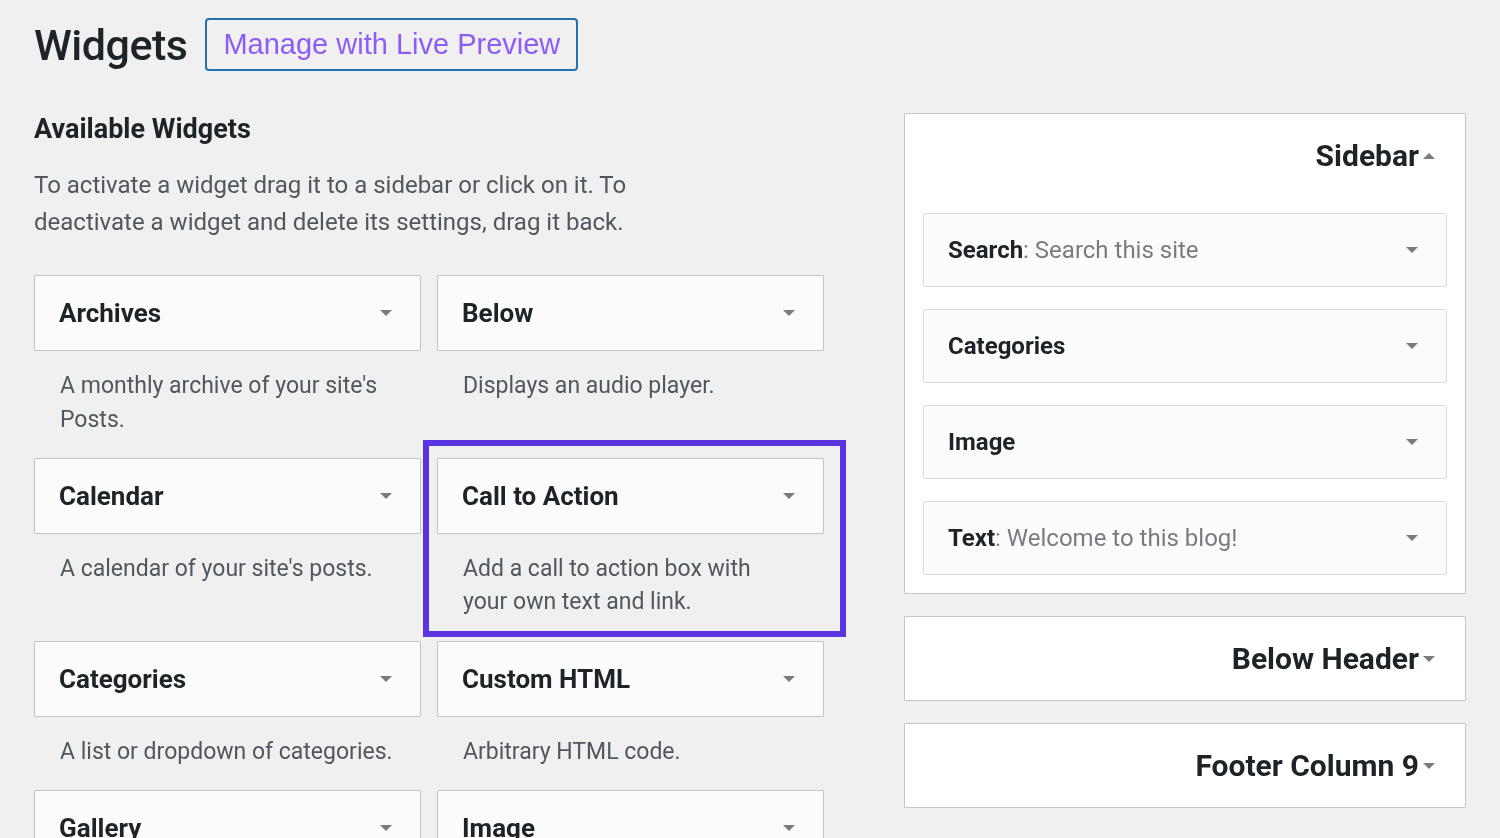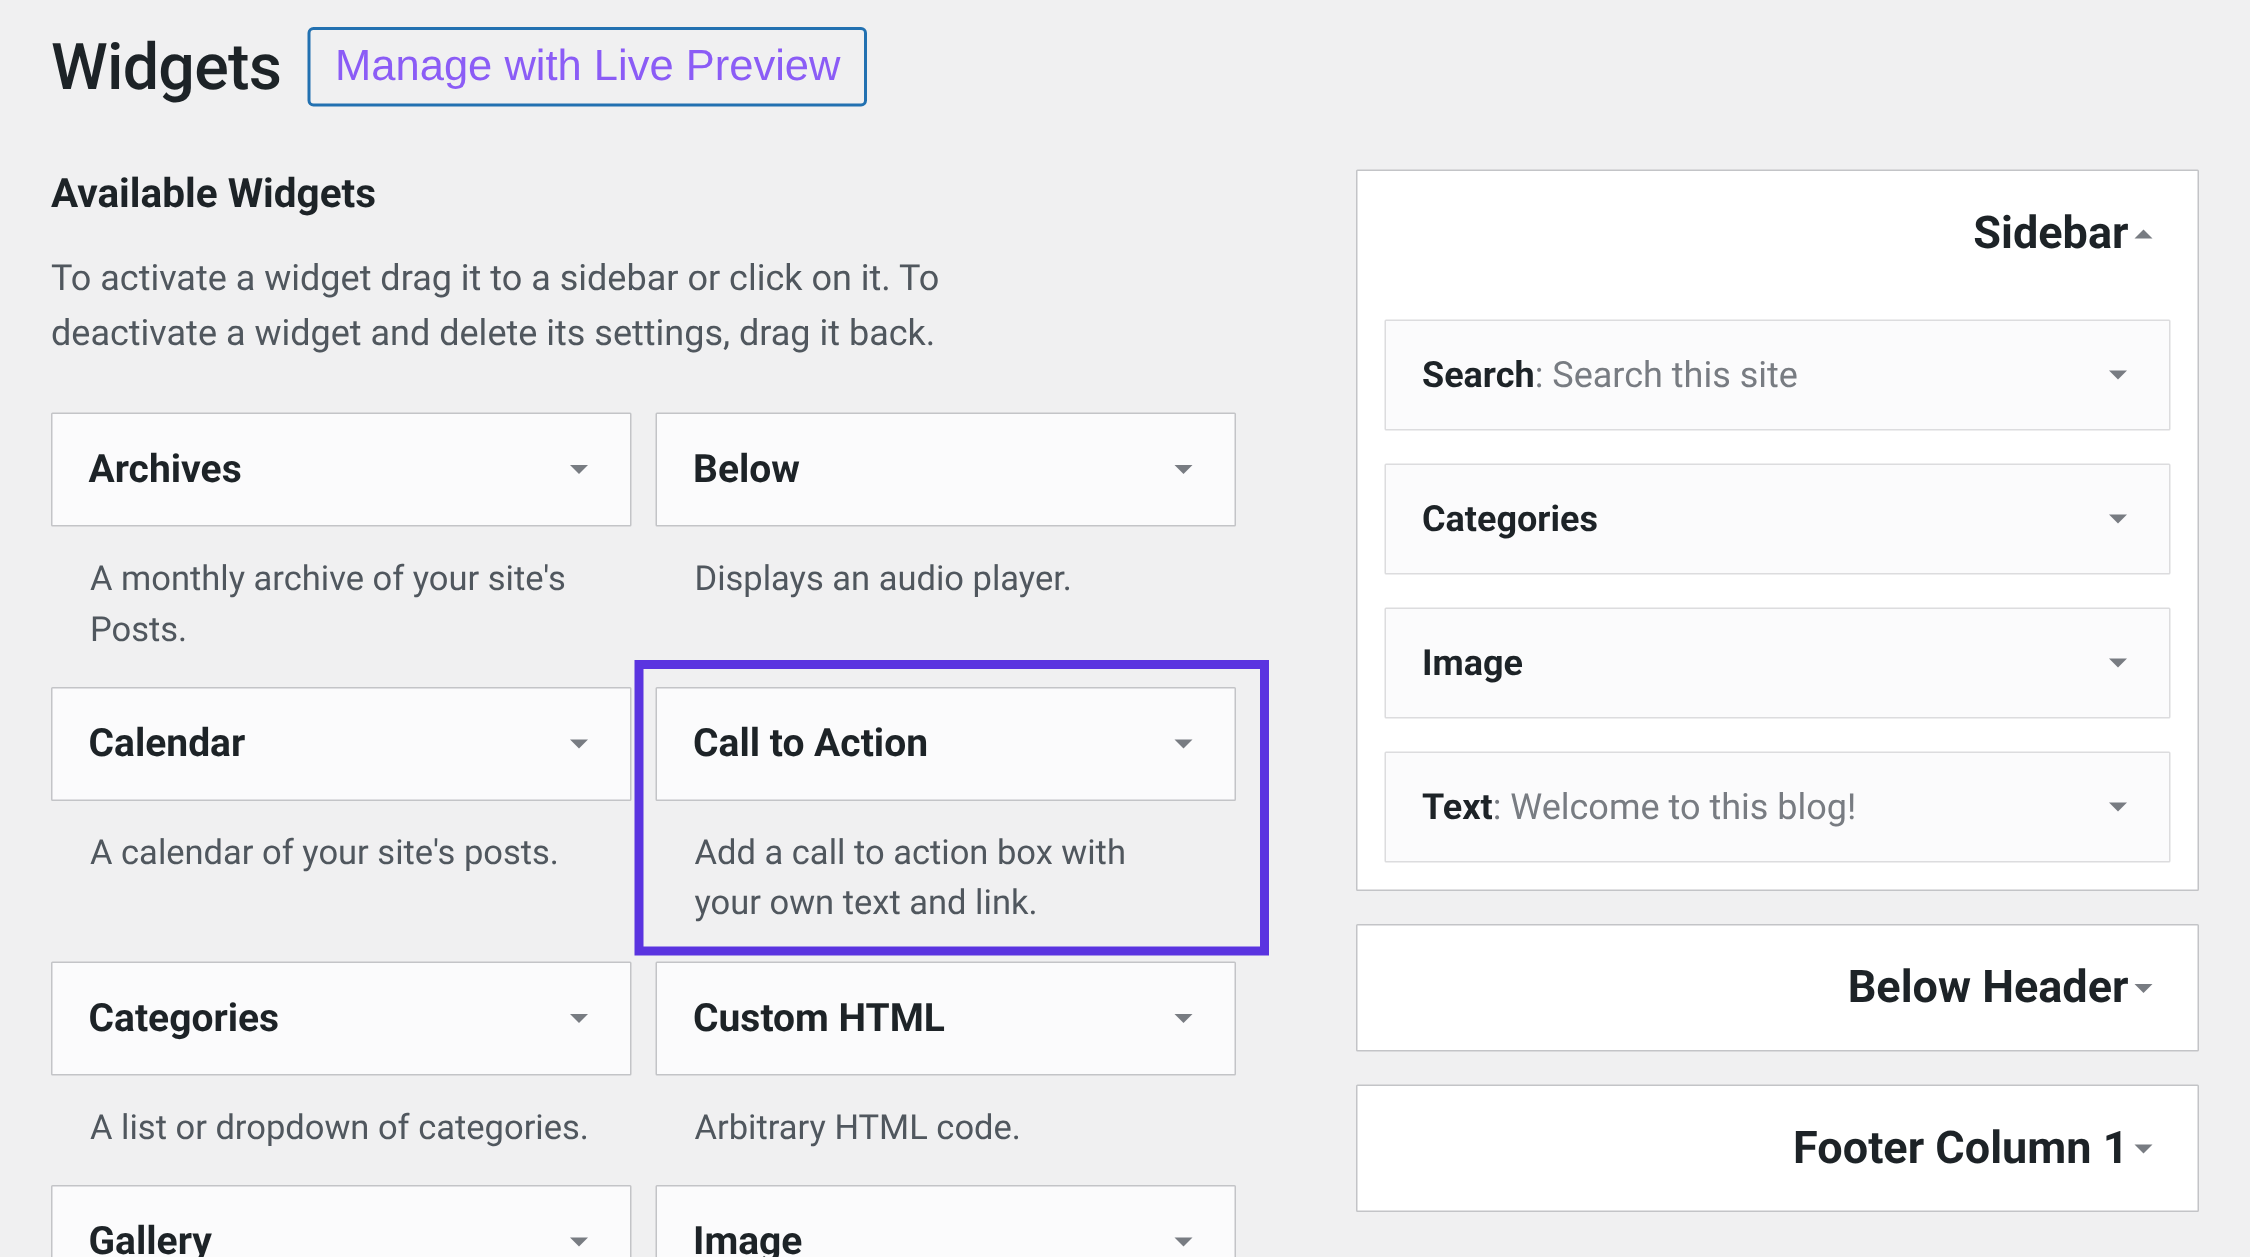--- a/index.html
+++ b/index.html
@@ -324,21 +324,21 @@
         <span class="area-toggle">
             <svg class="tri" viewBox="0 0 20 20">
               <path d="M4 7 L10 13 L16 7 Z" fill="currentColor"></path>
             </svg>
           </span>
       </div>
     </div>
 
     <div class="area-panel">
       <div class="area-header">
-        <span class="area-title">Footer Column 1</span>
+        <span class="area-title">Footer Column 9</span>
         <span class="area-toggle">
             <svg class="tri" viewBox="0 0 20 20">
               <path d="M4 7 L10 13 L16 7 Z" fill="currentColor"></path>
             </svg>
           </span>
       </div>
     </div>
 
   </div>
 </div>

